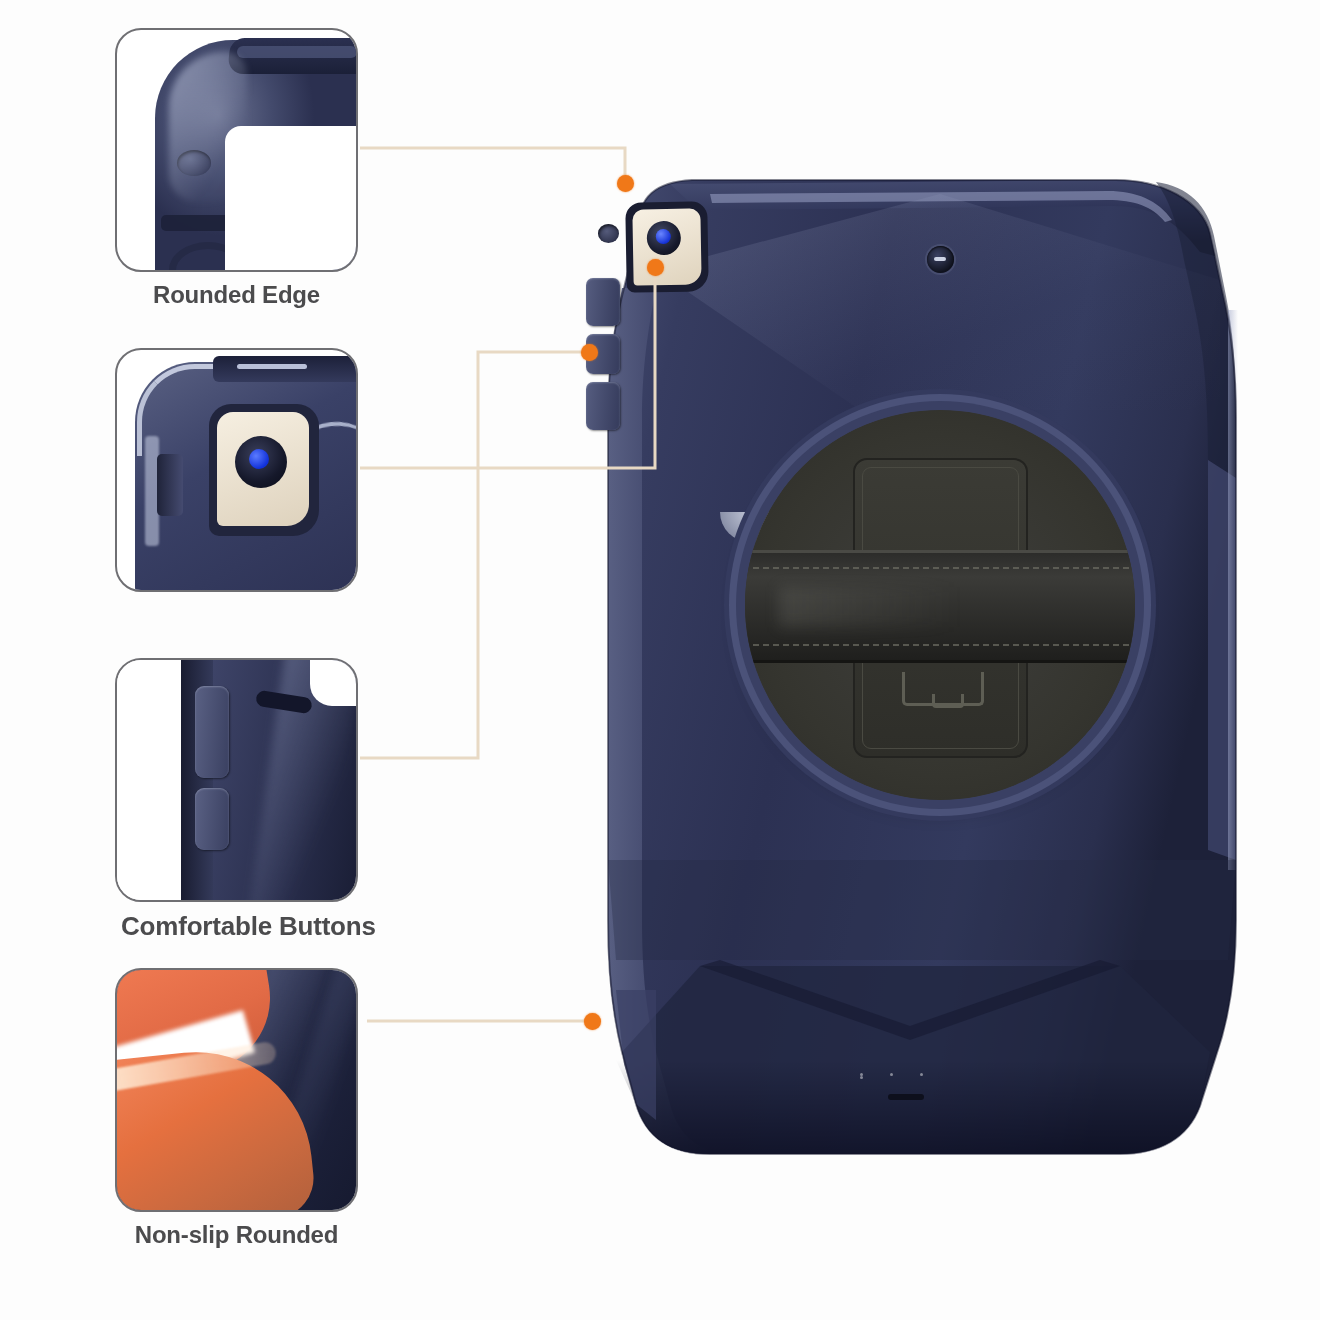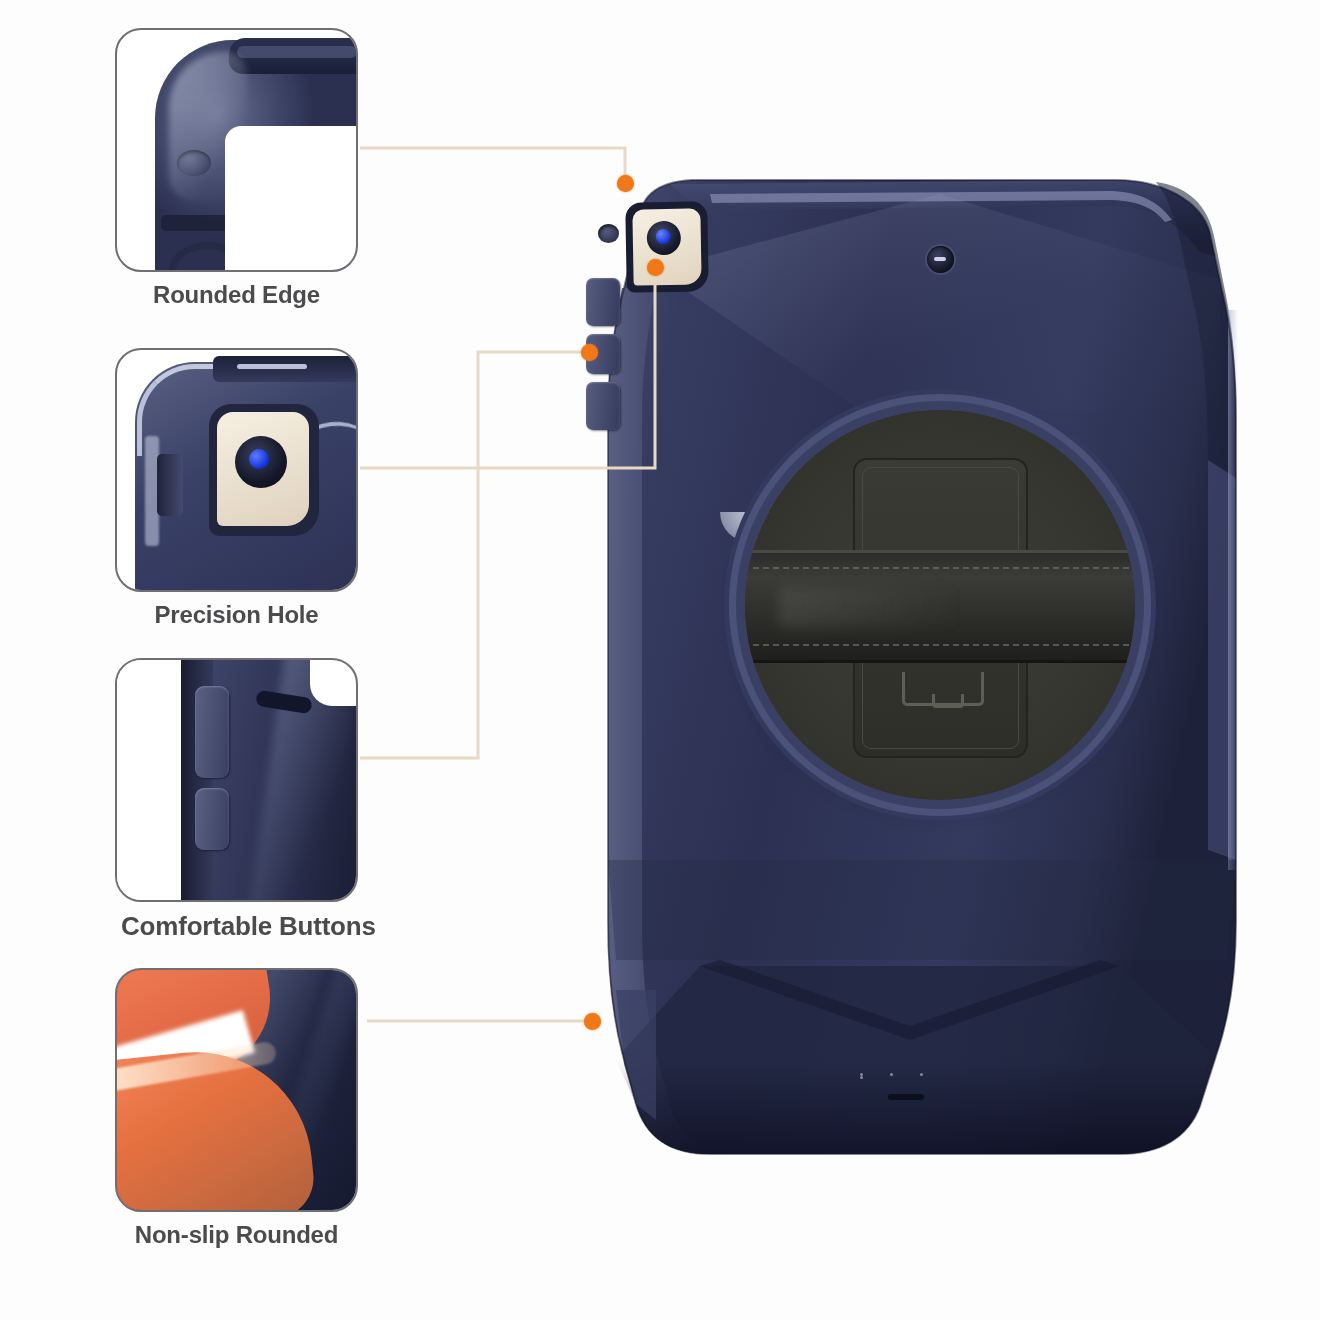--- a/index.html
+++ b/index.html
@@ -461,21 +461,20 @@
           <i></i>
         </div>
       <div class="ph-sidelip"></div>
       <div class="ph-sidebtn"></div>
       <div class="ph-cam-outer">
         <div class="ph-cam-inner">
           <div class="ph-lens"></div>
         </div>
       </div>
     </div>
-    <div class="feat-label">Precision Hole</div>
   </div>
 
   <div class="feature" style="top:658px;">
     <div class="thumb">
       <div class="cb-face"></div>
       <div class="cb-sheen"></div>
       <div class="cb-rail">
         <div class="cb-btn b1"></div>
         <div class="cb-btn b2"></div>
       </div>

